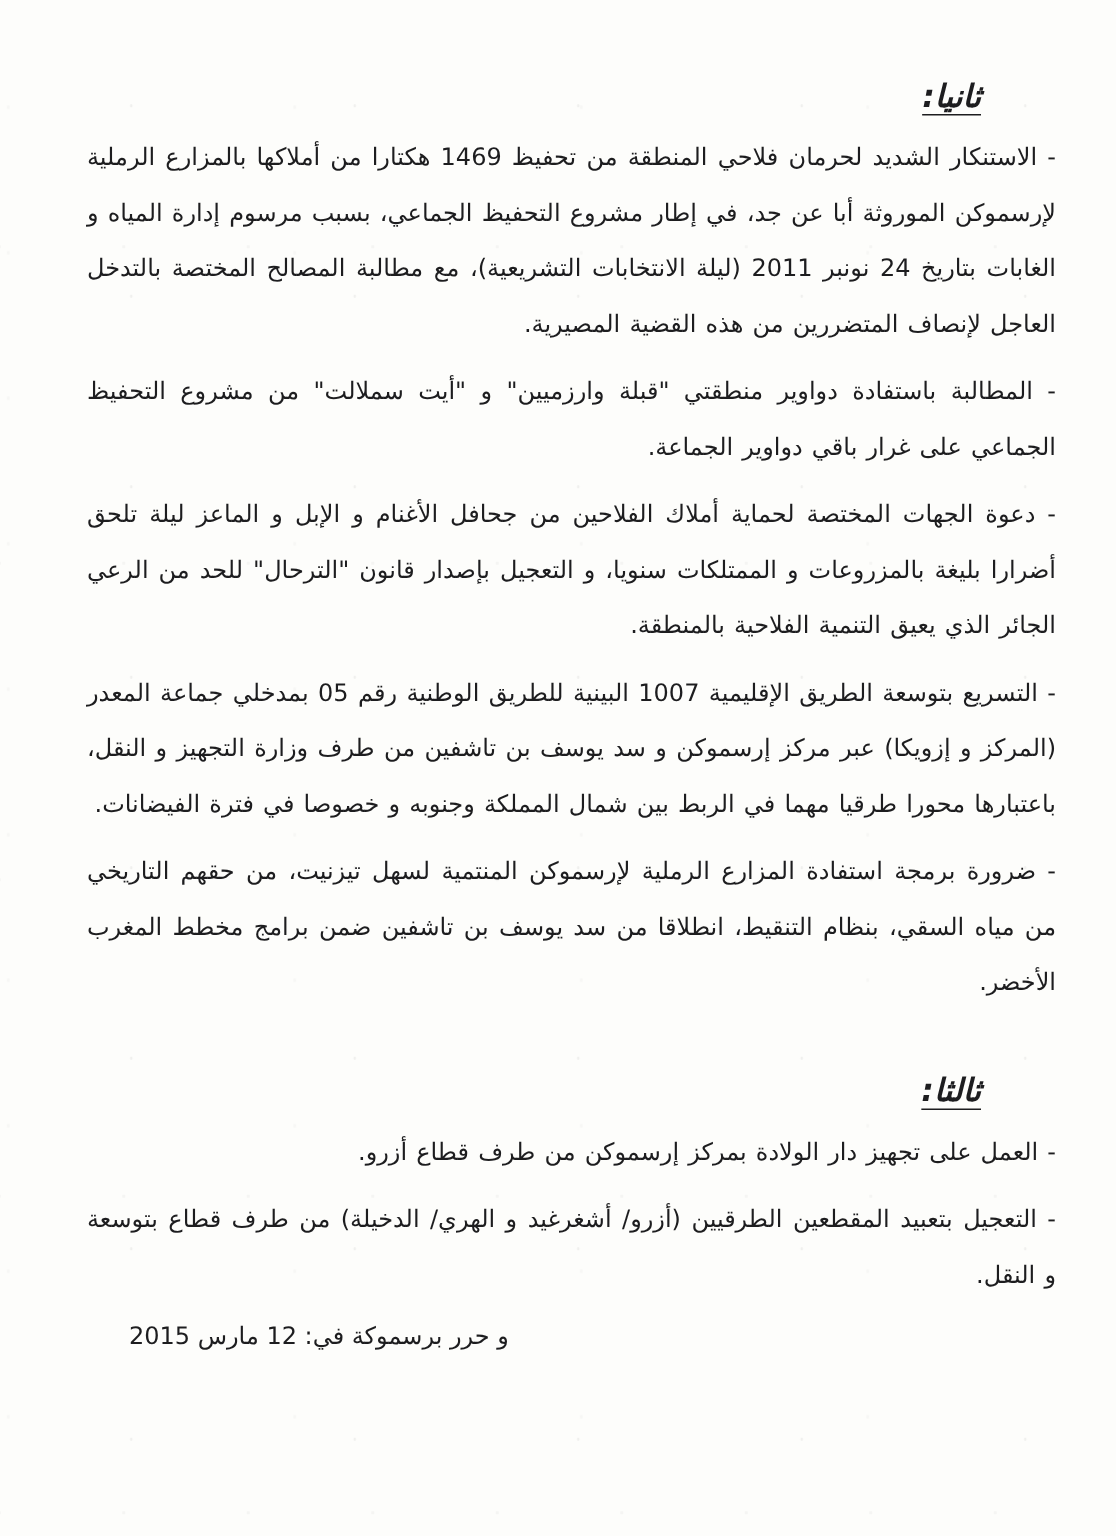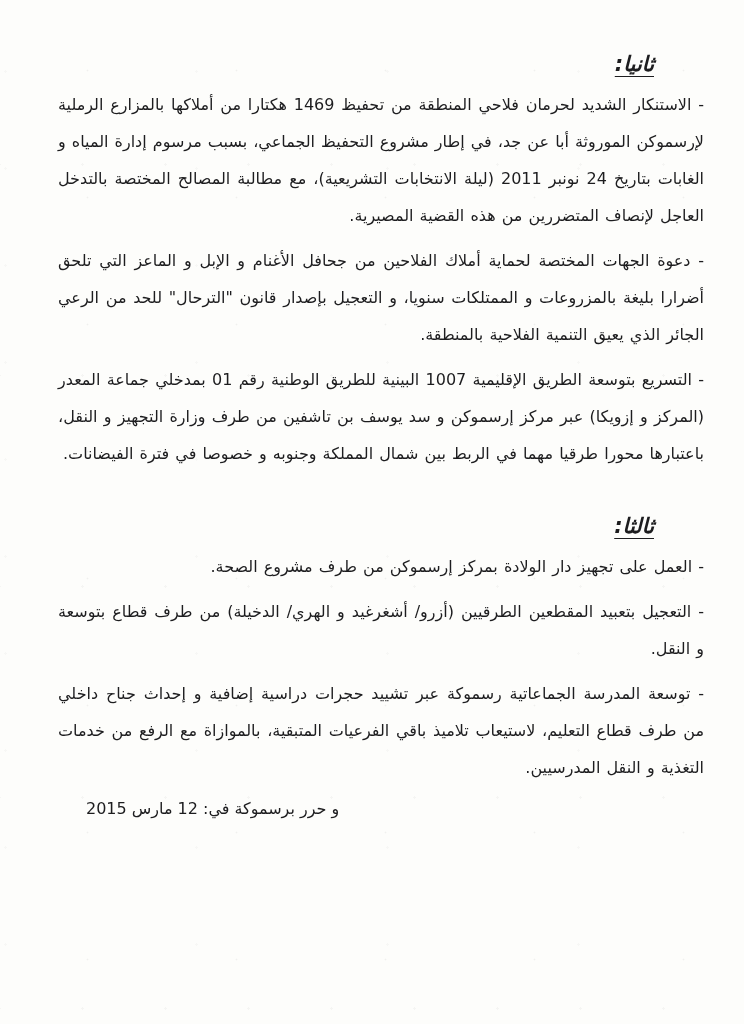--- a/index.html
+++ b/index.html
@@ -61,30 +61,31 @@
 </head>
 <body>
 
 <div class="page">
   <div class="content">
 
     <h2 class="sec-heading">ثانيا:</h2>
 
     <p class="para">- الاستنكار الشديد لحرمان فلاحي المنطقة من تحفيظ 1469 هكتارا من أملاكها بالمزارع الرملية لإرسموكن الموروثة أبا عن جد، في إطار مشروع التحفيظ الجماعي، بسبب مرسوم إدارة المياه و الغابات بتاريخ 24 نونبر 2011 (ليلة الانتخابات التشريعية)، مع مطالبة المصالح المختصة بالتدخل العاجل لإنصاف المتضررين من هذه القضية المصيرية.</p>
 
+    <p class="para">- المطالبة باستفادة دواوير منطقتي "قبلة وارزميين" و "أيت سملالت" من مشروع التحفيظ الجماعي على غرار باقي دواوير الجماعة.</p>
 
-    <p class="para">- دعوة الجهات المختصة لحماية أملاك الفلاحين من جحافل الأغنام و الإبل و الماعز التي تلحق أضرارا بليغة بالمزروعات و الممتلكات سنويا، و التعجيل بإصدار قانون "الترحال" للحد من الرعي الجائر الذي يعيق التنمية الفلاحية بالمنطقة.</p>
+    <p class="para">- دعوة الجهات المختصة لحماية أملاك الفلاحين من جحافل الأغنام و الإبل و الماعز ليلة تلحق أضرارا بليغة بالمزروعات و الممتلكات سنويا، و التعجيل بإصدار قانون "الترحال" للحد من الرعي الجائر الذي يعيق التنمية الفلاحية بالمنطقة.</p>
 
-    <p class="para">- التسريع بتوسعة الطريق الإقليمية 1007 البينية للطريق الوطنية رقم 01 بمدخلي جماعة المعدر (المركز و إزويكا) عبر مركز إرسموكن و سد يوسف بن تاشفين من طرف وزارة التجهيز و النقل، باعتبارها محورا طرقيا مهما في الربط بين شمال المملكة وجنوبه و خصوصا في فترة الفيضانات.</p>
+    <p class="para">- التسريع بتوسعة الطريق الإقليمية 1007 البينية للطريق الوطنية رقم 05 بمدخلي جماعة المعدر (المركز و إزويكا) عبر مركز إرسموكن و سد يوسف بن تاشفين من طرف وزارة التجهيز و النقل، باعتبارها محورا طرقيا مهما في الربط بين شمال المملكة وجنوبه و خصوصا في فترة الفيضانات.</p>
 
+    <p class="para">- ضرورة برمجة استفادة المزارع الرملية لإرسموكن المنتمية لسهل تيزنيت، من حقهم التاريخي من مياه السقي، بنظام التنقيط، انطلاقا من سد يوسف بن تاشفين ضمن برامج مخطط المغرب الأخضر.</p>
 
     <h2 class="sec-heading third">ثالثا:</h2>
 
-    <p class="para">- العمل على تجهيز دار الولادة بمركز إرسموكن من طرف مشروع الصحة.</p>
+    <p class="para">- العمل على تجهيز دار الولادة بمركز إرسموكن من طرف قطاع أزرو.</p>
 
     <p class="para">- التعجيل بتعبيد المقطعين الطرقيين (أزرو/ أشغرغيد و الهري/ الدخيلة) من طرف قطاع بتوسعة و النقل.</p>
 
-    <p class="para">- توسعة المدرسة الجماعاتية رسموكة عبر تشييد حجرات دراسية إضافية و إحداث جناح داخلي من طرف قطاع التعليم، لاستيعاب تلاميذ باقي الفرعيات المتبقية، بالموازاة مع الرفع من خدمات التغذية و النقل المدرسيين.</p>
 
     <p class="closing">و حرر برسموكة في: 12 مارس 2015</p>
 
   </div>
 </div>
 
 </body></html>

